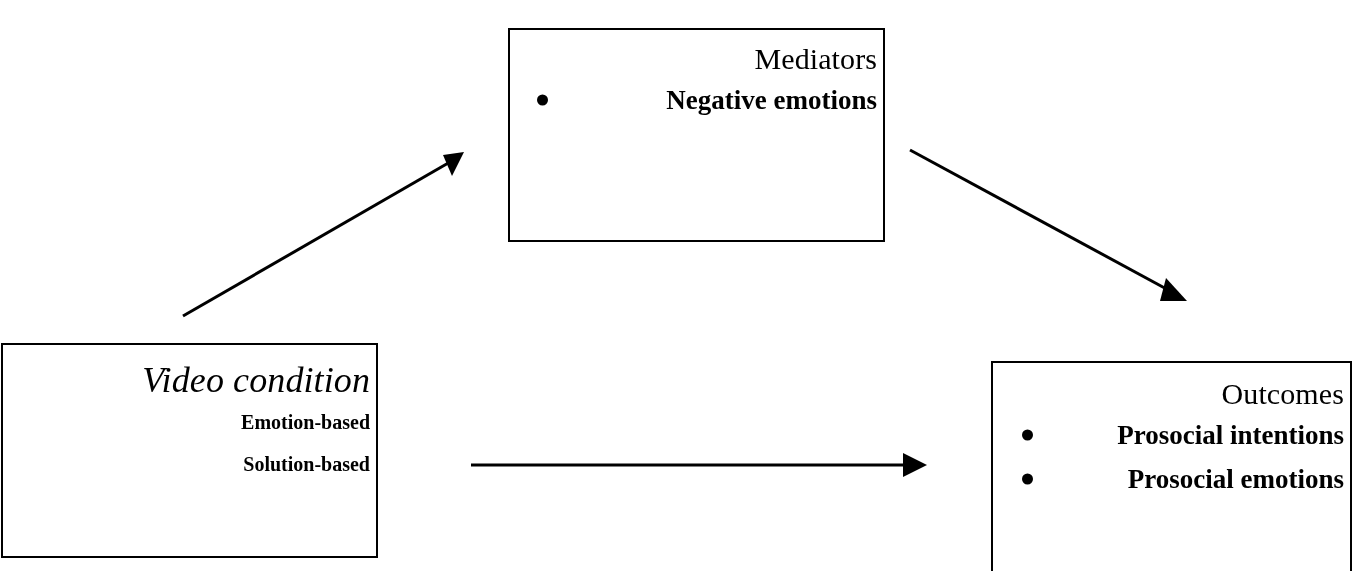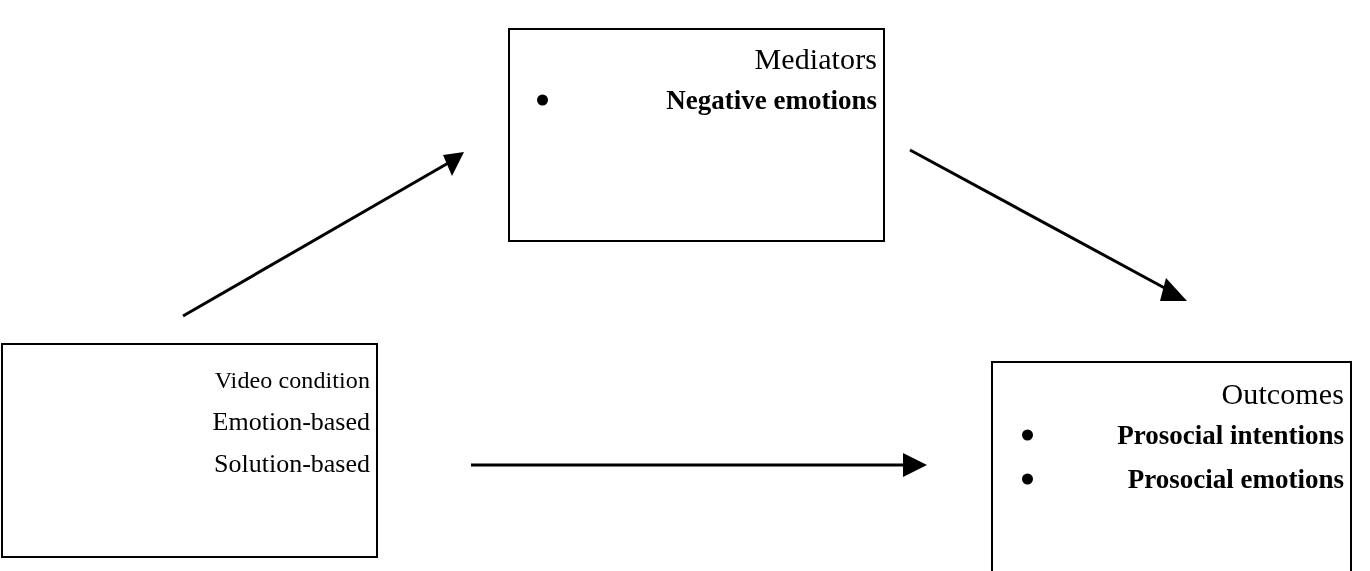--- a/index.html
+++ b/index.html
@@ -86,31 +86,33 @@
     height: 11px;
     background: #000000;
     border-radius: 50%;
   }
   .plain-list {
     list-style: none;
     margin: 0;
     padding: 0;
   }
   .plain-item {
-    font-size: 26px;
+    font-size: 20px;
     line-height: 42px;
     white-space: nowrap;
+    font-weight: bold;
   }
   #box-video .box-inner {
     left: 24px;
     top: 14px;
   }
   #box-video .node-title {
-    font-size: 24px;
+    font-size: 36px;
     line-height: 42px;
+    font-style: italic;
   }
   #box-outcomes .box-inner {
     left: 24px;
     top: 12px;
   }
 </style>
 </head>
 <body>
 
 <div id="canvas">

